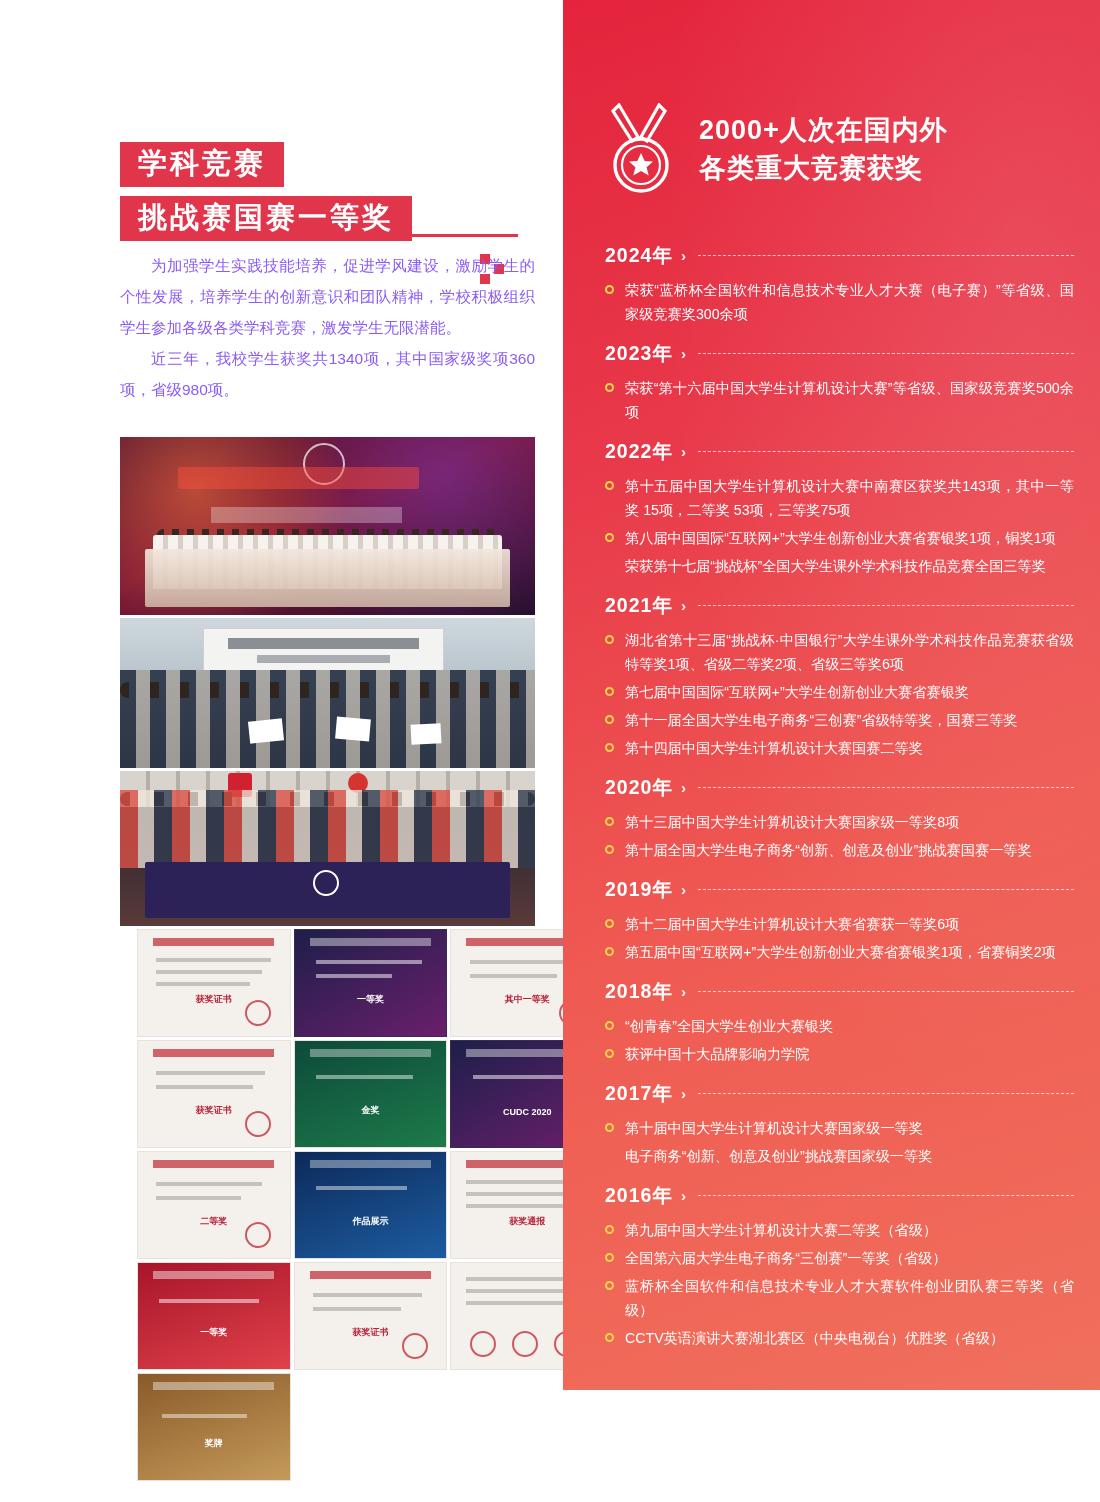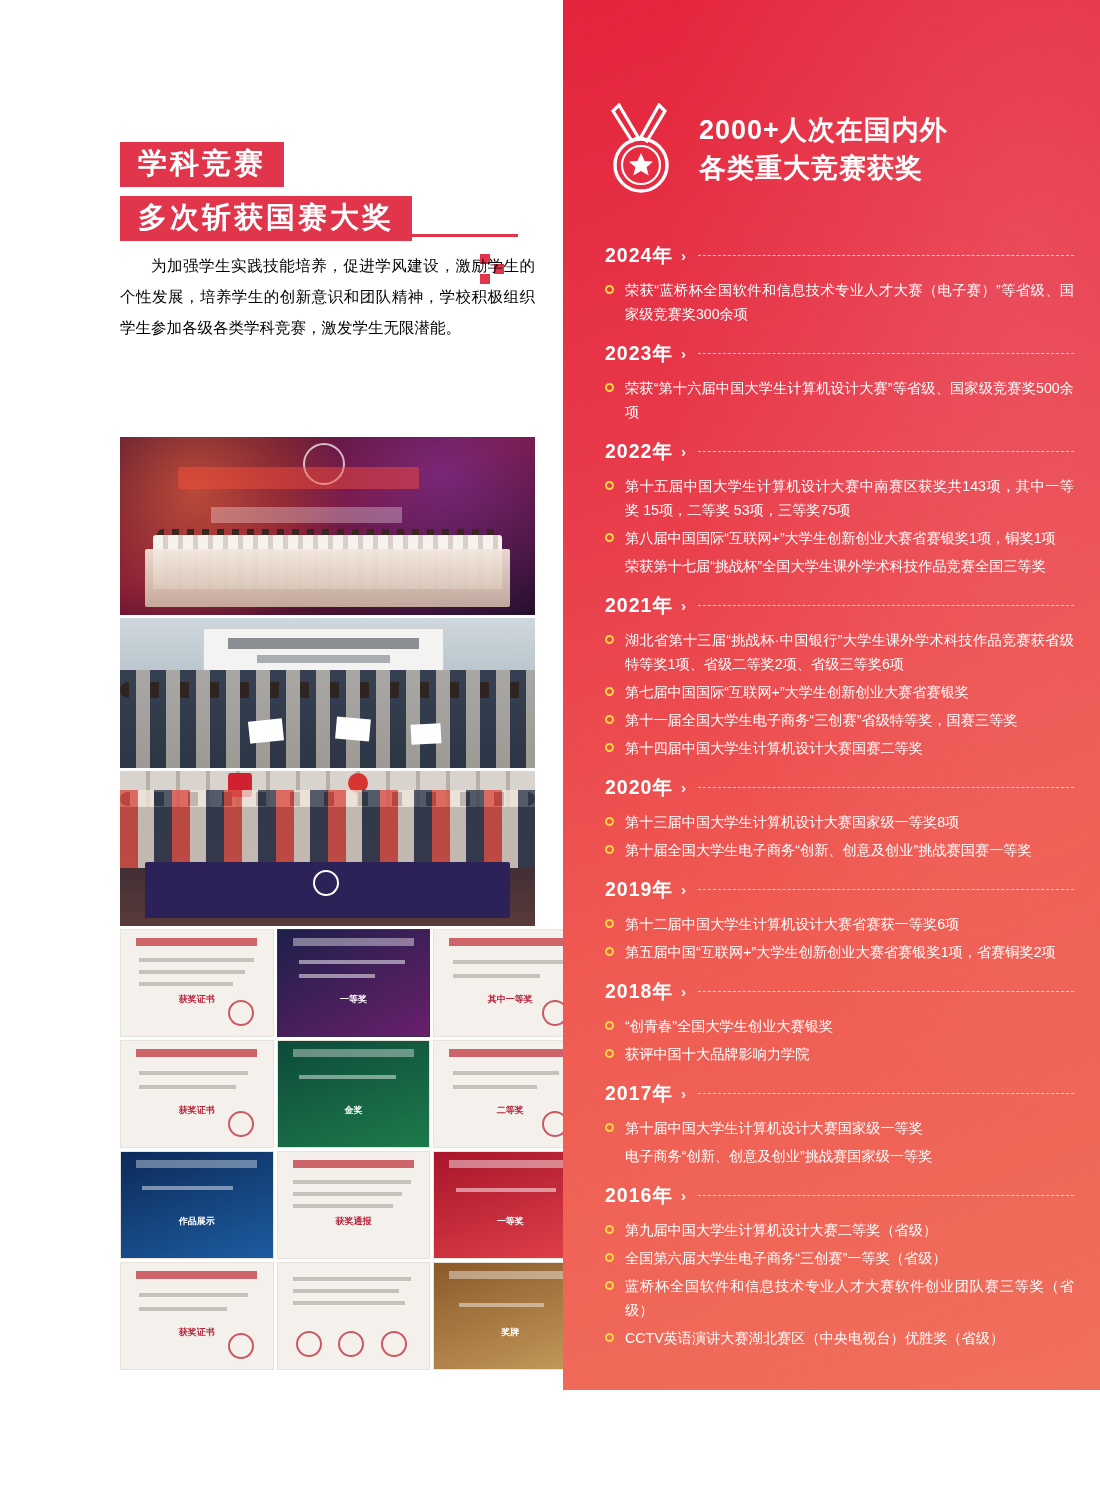--- a/index.html
+++ b/index.html
@@ -44,21 +44,21 @@
   .deco-b { left:374px; top:122px; width:10px; height:10px; }
   .deco-c { left:360px; top:132px; width:10px; height:10px; }
   .deco-d { left:494px; top:170px; width:10px; height:10px; }
   .deco-e { left:508px; top:180px; width:10px; height:10px; }
   .deco-f { left:494px; top:190px; width:10px; height:10px; }
 
   .body-text {
     position:absolute; left:120px; top:250px; width:415px;
     font-size:15.5px;
     line-height:31px;
-    color:#000000;
+    color:#8b5cf6;
     text-align:justify;
   }
   .body-text p { margin:0; text-indent:2em; }
 
   
   .photos { position:absolute; left:120px; top:437px; width:415px; }
   .photo {
     width:415px; position:relative; overflow:hidden;
     margin-bottom:3px;
   }
@@ -144,20 +144,21 @@
     position:absolute; left:0; right:0; bottom:120px; height:14px;
     background:repeating-linear-gradient(90deg,#33251f 0 10px,transparent 10px 34px);
     border-radius:7px;
   }
 
   .cert-grid {
     width:467px;
     display:grid;
     grid-template-columns:repeat(3,1fr);
     gap:3px;
+    margin-left:17px;
   }
   .cert {
     height:108px; position:relative; overflow:hidden;
     background:#f4f1ec; border:1px solid #e7e2da;
   }
   .cert .hdr { position:absolute; left:10%; top:8px; width:80%; height:8px; background:#c2333f; opacity:.75; }
   .cert .ln { position:absolute; height:4px; background:#c6c1ba; }
   .cert .seal {
     position:absolute; right:12%; bottom:10px; width:26px; height:26px;
     border:2px solid #c2333f; border-radius:50%;
@@ -244,32 +245,33 @@
   }
   ul.items li.nobullet { padding-left:20px; }
 </style>
 </head>
 <body>
 
 <div id="left-col">
 
   <div class="title-block">
     <div class="title-bar">学科竞赛</div><br>
-    <div class="title-bar second">多次斩获国赛大奖</div>
+    <div class="title-bar second">挑战赛国赛一等奖</div>
     <div class="title-underline"></div>
     <div class="deco deco-a"></div>
     <div class="deco deco-b"></div>
     <div class="deco deco-c"></div>
     <div class="deco deco-d"></div>
     <div class="deco deco-e"></div>
     <div class="deco deco-f"></div>
   </div>
 
   <div class="body-text">
     <p>为加强学生实践技能培养，促进学风建设，激励学生的个性发展，培养学生的创新意识和团队精神，学校积极组织学生参加各级各类学科竞赛，激发学生无限潜能。</p>
+    <p>近三年，我校学生获奖共1340项，其中国家级奖项360项，省级980项。</p>
   </div>
 
   <div class="photos">
 
     <div class="photo ph1">
       <div class="logo-circle"></div>
       <div class="banner"></div>
       <div class="banner2"></div>
       <div class="head-row"></div>
       <div class="choir"></div>
@@ -327,20 +329,25 @@
         <div class="hdr"></div>
         <div class="ln" style="left:12%;top:30px;width:72%"></div>
         <div class="ln" style="left:12%;top:44px;width:64%"></div>
         <div class="capt">获奖证书</div>
         <div class="seal"></div>
       </div>
       <div class="cert green">
         <div class="hdr"></div>
         <div class="ln" style="left:14%;top:34px;width:64%"></div>
         <div class="capt">金奖</div>
+      </div>
+      <div class="cert dark">
+        <div class="hdr"></div>
+        <div class="ln" style="left:14%;top:34px;width:68%"></div>
+        <div class="capt">CUDC 2020</div>
       </div>
 
       <div class="cert">
         <div class="hdr"></div>
         <div class="ln" style="left:12%;top:30px;width:70%"></div>
         <div class="ln" style="left:12%;top:44px;width:56%"></div>
         <div class="capt">二等奖</div>
         <div class="seal"></div>
       </div>
       <div class="cert blue">

